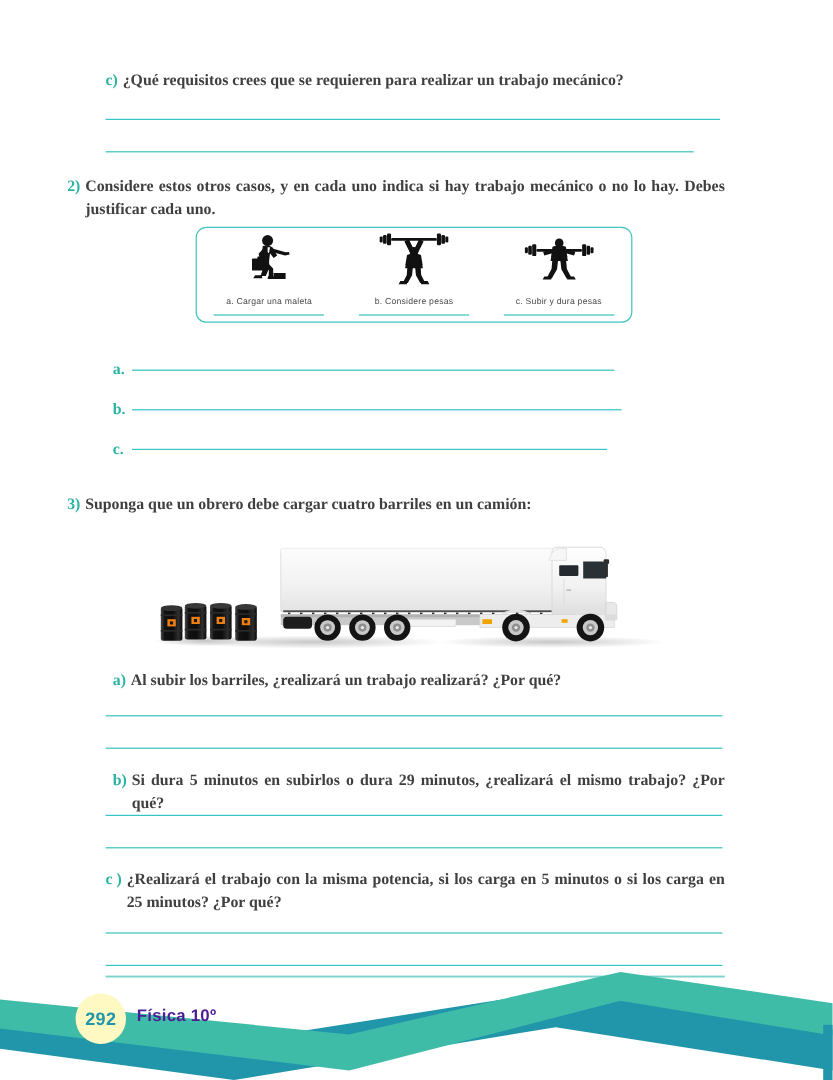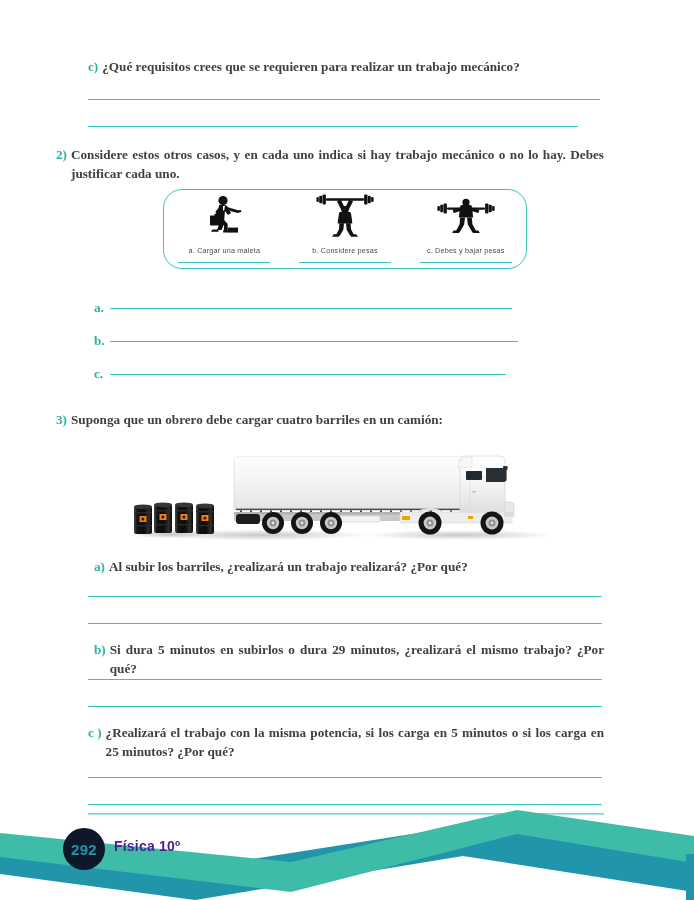--- a/index.html
+++ b/index.html
@@ -59,21 +59,21 @@
   #q1c-line2 { left: 88px; top: 126px; width: 490px; }
 
   
   #q2 { left: 56px; top: 146px; width: 548px; }
 
   
   #figbox {
     left: 163px; top: 189px;
     width: 362px; height: 78px;
     border: 1.4px solid #3fc4bd;
-    border-radius: 19px;
+    border-radius: 9px;
     background: #ffffff;
   }
   .figrow {
     display: flex;
     height: 100%;
     align-items: flex-end;
   }
   .figcell {
     flex: 1 1 0;
     text-align: center;
@@ -146,21 +146,21 @@
   #footer {
     left: 0; top: 800px;
     width: 694px; height: 100px;
   }
   #footer svg { display: block; }
   #pagebadge {
     position: absolute;
     left: 63px; top: 828px;
     width: 42px; height: 42px;
     border-radius: 50%;
-    background: #0f172a;
+    background: #fef9c3;
     display: flex;
     align-items: center;
     justify-content: center;
     font-family: "Liberation Sans", sans-serif;
     font-weight: bold;
     font-size: 15px;
     color: #2196ab;
     letter-spacing: .3px;
   }
   #footertitle {
@@ -283,21 +283,21 @@
             <path d="M23.4 19.8 q6.6 2.4 13.2 0 l0.6 3.6 -14.4 0 z"></path>
 
             <path d="M24.2 23.4 l4.8 0 -0.8 7.0 -4.4 7.6 -4.4 0 4.2 -7.8 z"></path>
             <path d="M31 23.4 l4.8 0 0.6 6.8 4.2 7.8 -4.4 0 -4.4 -7.6 z"></path>
 
             <path d="M17.6 36.4 l5.4 0 0.4 2.6 -7.2 0 z"></path>
             <path d="M37 36.4 l5.4 0 1.4 2.6 -7.2 0 z"></path>
           </g>
         </svg>
       </div>
-      <div class="figcap">c. Debes y bajar pesas</div>
+      <div class="figcap">c. Subir y dura pesas</div>
       <div class="figrule"></div>
     </div>
 
   </div>
 </div>
 
 <div class="abcrow" id="abc-a">
   <span class="abclbl">a.</span>
   <span class="abcline"></span>
 </div>

